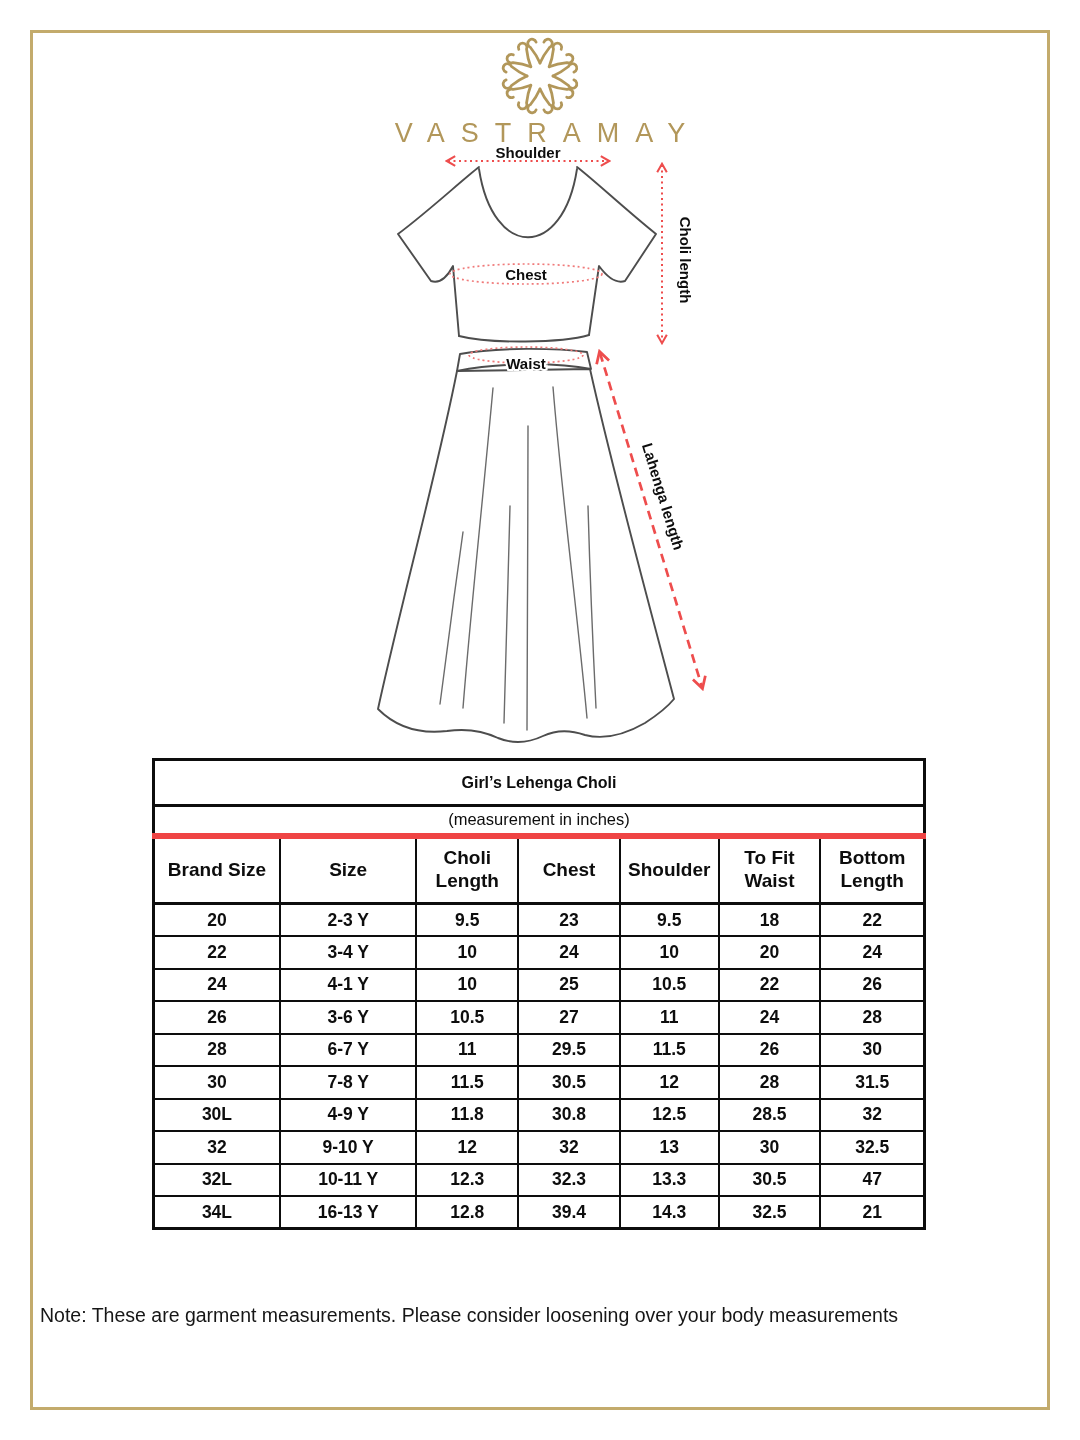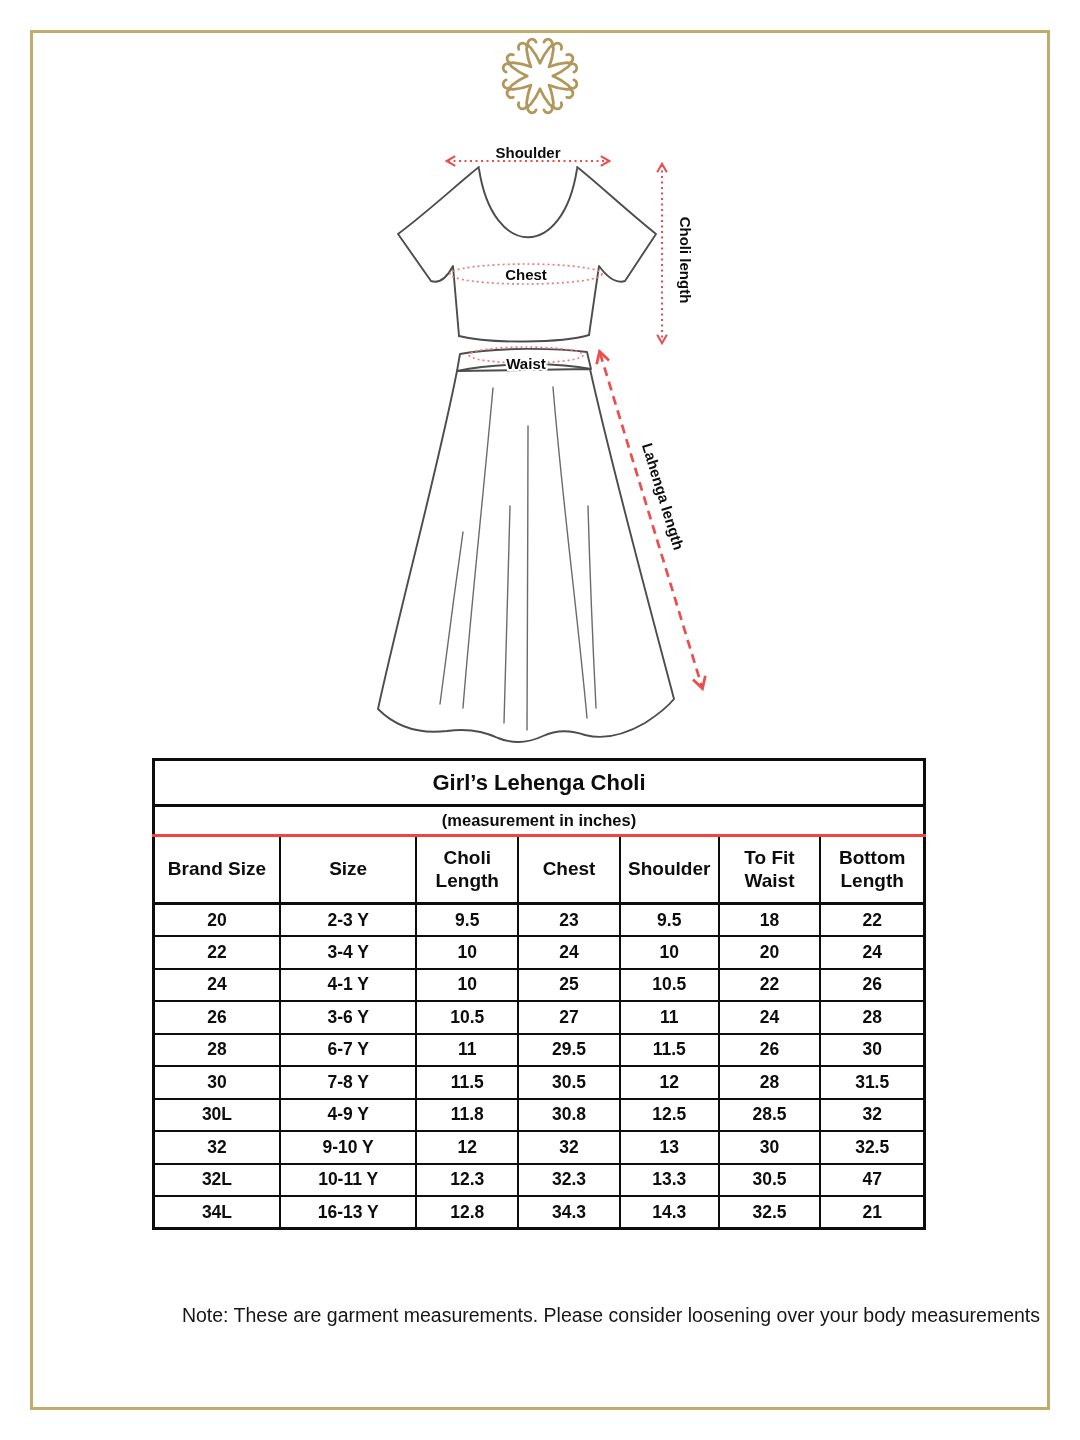--- a/index.html
+++ b/index.html
@@ -36,28 +36,28 @@
   .red-dashed{fill:none;stroke:var(--arrow-red);stroke-width:2.7;stroke-dasharray:9 6;}
   .arrowhead{fill:none;stroke:var(--arrow-red);stroke-width:1.7;}
   .dlabel{font-family:"Liberation Sans",sans-serif;font-weight:bold;font-size:15px;
     fill:#0d0d0d;text-anchor:middle;paint-order:stroke;stroke:#ffffff;stroke-width:4px;}
 
   
   .table-wrap{position:absolute;left:152px;top:758px;width:774px;}
   table{width:100%;border-collapse:collapse;table-layout:fixed;
     border:3px solid #0d0d0d;background:#fff;}
   th,td{border:2px solid #0d0d0d;text-align:center;vertical-align:middle;color:#0d0d0d;}
-  .row-title th{height:46px;font-size:22px;font-weight:bold;border-bottom:3px solid #0d0d0d;}
-  .row-sub th{height:30px;font-size:16.5px;font-weight:bold;border-bottom:3px solid #ef4444;}
+  .row-title th{height:46px;font-size:16px;font-weight:bold;border-bottom:3px solid #0d0d0d;}
+  .row-sub th{height:30px;font-size:16.5px;font-weight:normal;border-bottom:6px solid #ef4444;}
   .row-head th{height:68px;font-size:19px;font-weight:bold;line-height:1.2;border-bottom:3px solid #0d0d0d;}
   tbody td{height:32.5px;font-size:17.5px;font-weight:bold;}
 
   
   .note{position:absolute;left:40px;right:40px;top:1300px;margin:0;
-    text-align:right;font-size:19.5px;line-height:1.6;color:#161616;}
+    text-align:left;font-size:19.5px;line-height:1.6;color:#161616;}
 </style>
 </head>
 <body>
 
 <div class="canvas">
 
   <div class="page-border"></div>
 
   <header class="brand">
     <svg class="brand-mark" width="80" height="80" viewBox="-40 -40 80 80" aria-hidden="true">
@@ -66,20 +66,21 @@
         <path d="M0,-13 Q3.5,-21 9.5,-28.5 a4.3,4.3 0 1 0 -5.6,-5.4"></path>
       </g>
       <use href="#petal" transform="rotate(45)"></use>
       <use href="#petal" transform="rotate(90)"></use>
       <use href="#petal" transform="rotate(135)"></use>
       <use href="#petal" transform="rotate(180)"></use>
       <use href="#petal" transform="rotate(225)"></use>
       <use href="#petal" transform="rotate(270)"></use>
       <use href="#petal" transform="rotate(315)"></use>
     </svg>
+    <div class="brand-name">VASTRAMAY</div>
   </header>
 
   <figure class="diagram">
     <svg width="380" height="620" viewBox="0 0 380 620">
       <defs>
         <marker id="arrow" viewBox="0 0 10 10" refX="7.5" refY="5" markerWidth="6" markerHeight="6" orient="auto-start-reverse">
           <path class="arrowhead" d="M1.5,1 L8.5,5 L1.5,9"></path>
         </marker>
       </defs>
 
@@ -227,21 +228,21 @@
             <td>12.3</td>
             <td>32.3</td>
             <td>13.3</td>
             <td>30.5</td>
             <td>47</td>
           </tr>
           <tr>
             <td>34L</td>
             <td>16-13 Y</td>
             <td>12.8</td>
-            <td>34.3</td>
+            <td>39.4</td>
             <td>14.3</td>
             <td>32.5</td>
             <td>21</td>
           </tr>
         </tbody>
     </table>
   </div>
 
   <p class="note">
     <span>Note: These are garment measurements. Please consider loosening over your body measurements</span><br>

